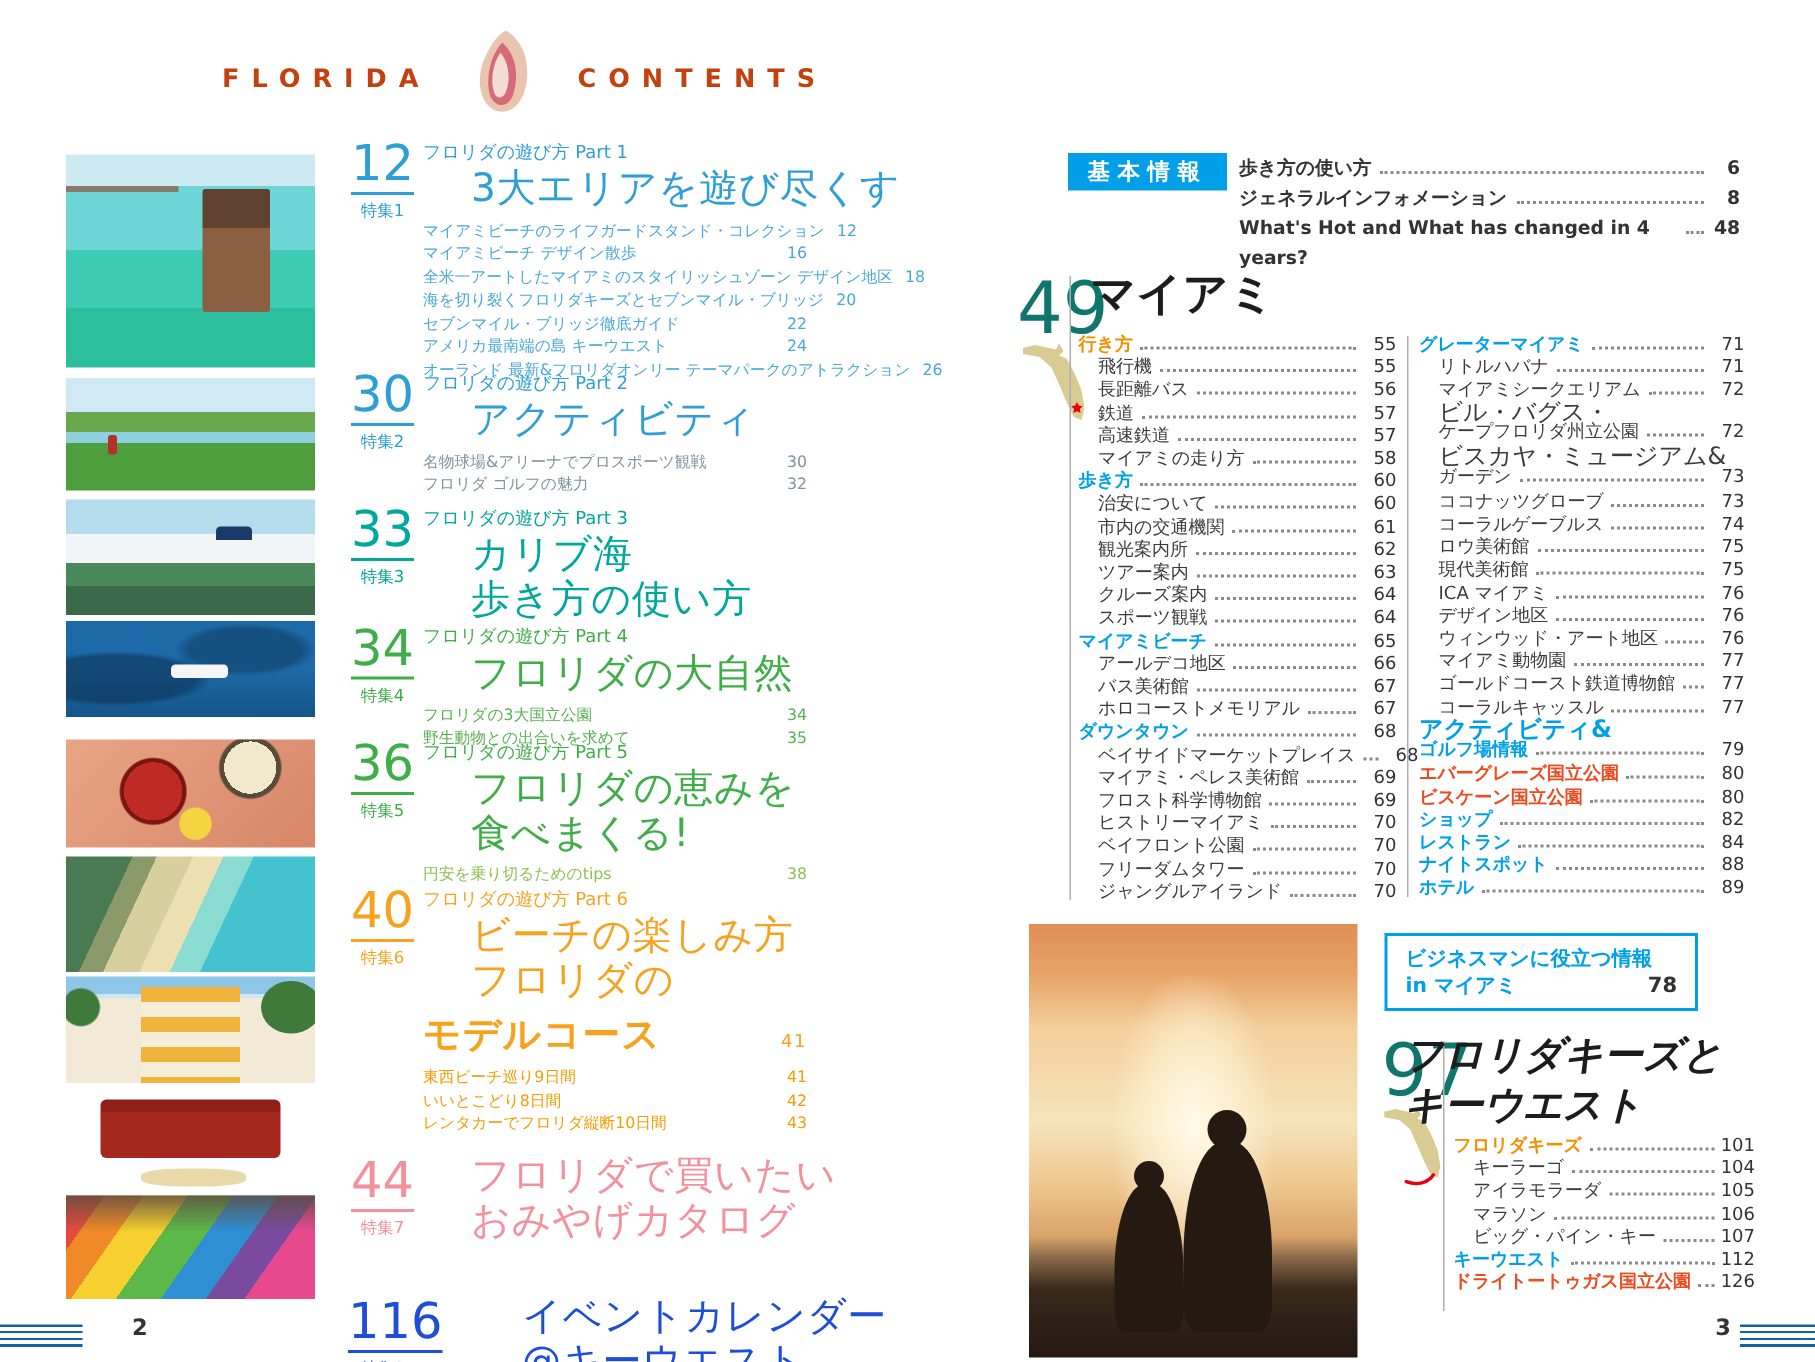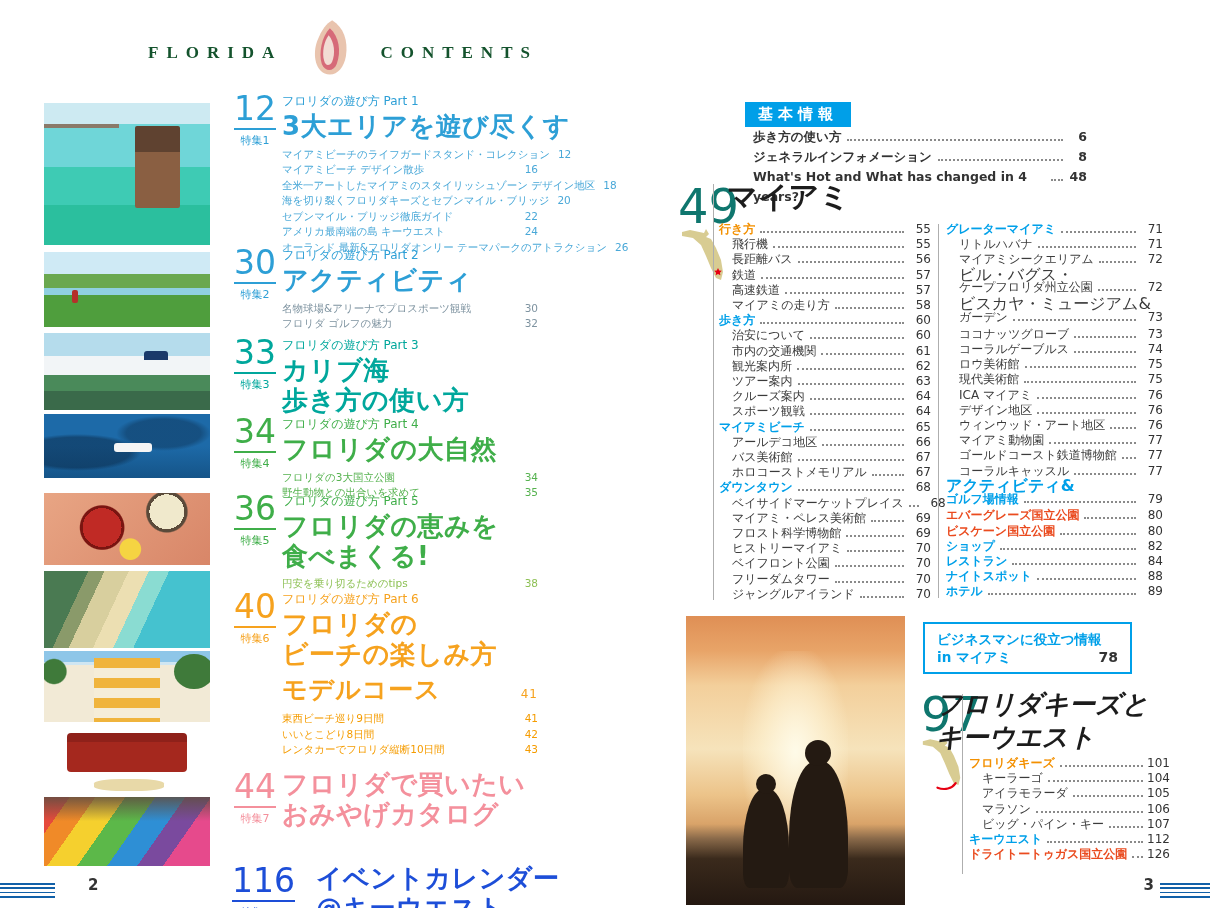--- a/index.html
+++ b/index.html
@@ -1,21 +1,21 @@
 <!DOCTYPE html>
 <html><head>
 <meta charset="utf-8">
 <style>
   html,body{margin:0;padding:0;background:#e8e8e8;}
   .spread{position:relative;width:1210px;height:908px;background:#ffffff;overflow:hidden;
           font-family:"DejaVu Sans","Liberation Sans",sans-serif;color:#222;}
 
   
   .hdr{position:absolute;left:148px;top:26px;display:flex;align-items:center;gap:26px;}
-  .hdr-t{font-size:17px;font-weight:bold;letter-spacing:8px;color:#14532d;font-family:Liberation Serif, serif;}
+  .hdr-t{font-size:17px;font-weight:bold;letter-spacing:8px;color:#c2410c;}
   .shell{width:46px;height:62px;margin-top:-8px;}
 
   
   .photo-strip{position:absolute;left:44px;top:103px;width:166px;}
   .ph{position:relative;width:166px;overflow:hidden;}
   .photo-old-bridge{height:142px;margin-bottom:7px;
     background:linear-gradient(180deg,#cdeaf2 0 15%,#6fd6d8 15% 45%,#3ecbb4 45% 72%,#2bbf9e 72% 100%);}
   .photo-old-bridge::before{content:'';position:absolute;left:0;width:45%;top:15%;height:4px;background:#8a7a6a;}
   .photo-old-bridge::after{content:'';position:absolute;left:55%;top:16%;width:27%;height:58%;
     background:linear-gradient(180deg,#5f4230 0 32%,#8a5f42 32% 100%);border-radius:2px;}
@@ -52,29 +52,29 @@
                linear-gradient(125deg,#e64a3c 0 12%,#f08a28 12% 24%,#f5d02e 24% 38%,#5cb849 38% 52%,#2e8fd5 52% 66%,#7a4a9e 66% 78%,#e64a8c 78% 100%);}
 
   
   #features{position:absolute;left:232px;top:0;width:306px;height:908px;}
   .feature{position:absolute;left:0;width:100%;display:flex;}
   .fnumcol{width:46px;flex:0 0 46px;text-align:center;}
   .fnum{font-size:33px;line-height:1;padding-bottom:3px;border-bottom:2px solid currentColor;display:inline-block;min-width:42px;}
   .ftag{font-size:11px;margin-top:3px;}
   .fbody{margin-left:4px;flex:1;min-width:0;}
   .fpart{font-size:12px;margin:1px 0 2px;}
-  .ftitle{font-size:26px;line-height:1.14;font-weight:bold;letter-spacing:.5px;white-space:nowrap;}
+  .ftitle{font-size:26px;line-height:1.14;font-weight:normal;letter-spacing:.5px;white-space:nowrap;margin-left:32px;}
   .fitems{margin-top:5px;}
   .frow{display:flex;align-items:baseline;font-size:10.5px;line-height:15.5px;white-space:nowrap;}
   .frow .fpg{margin-left:auto;padding-left:8px;}
   .fsub{display:flex;align-items:baseline;font-size:25px;font-weight:bold;margin-top:4px;letter-spacing:1px;}
   .fsub .fpg{margin-left:auto;font-size:12px;font-weight:normal;}
 
   
-  .basic{position:absolute;left:745px;top:102px;display:flex;align-items:flex-start;flex-direction:column;}
+  .basic{position:absolute;left:712px;top:102px;display:flex;align-items:flex-start;}
   .basic-badge{background:#009fe8;color:#fff;font-weight:bold;font-size:15px;letter-spacing:5px;
     padding:5px 13px;line-height:1;}
   .basic-items{margin-left:8px;width:334px;}
   .brow{display:flex;align-items:baseline;font-size:12.5px;font-weight:bold;line-height:20px;color:#333;}
   .lead{flex:1;min-width:12px;margin:0 4px 4px 6px;border-bottom:2px dotted #8a8a8a;}
   .bpg{min-width:20px;text-align:right;}
 
   
   .chnum{position:absolute;font-size:48px;color:#0f766e;line-height:1;}
   .ch49num{left:678px;top:182px;}
@@ -263,22 +263,22 @@
               <span class="fpg">38</span>
             </div>
           </div>
         </div>
       </div>
       <div class="feature" style="top: 590px; color: rgb(246, 162, 30);">
         <div class="fnumcol"><div class="fnum">40</div><div class="ftag">特集6</div></div>
         <div class="fbody">
           <div class="fpart">フロリダの遊び方 Part 6</div>
           <div class="ftitle">
+            <div>ビーチの楽しみ方</div>
             <div>フロリダの</div>
-            <div>ビーチの楽しみ方</div>
           </div>
           <div class="fsub">
             <span>モデルコース</span>
             <span class="fpg">41</span>
           </div>
           <div class="fitems" style="color: rgb(245, 156, 0);">
             <div class="frow">
               <span class="flbl">東西ビーチ巡り9日間</span>
               <span class="fpg">41</span>
             </div>

